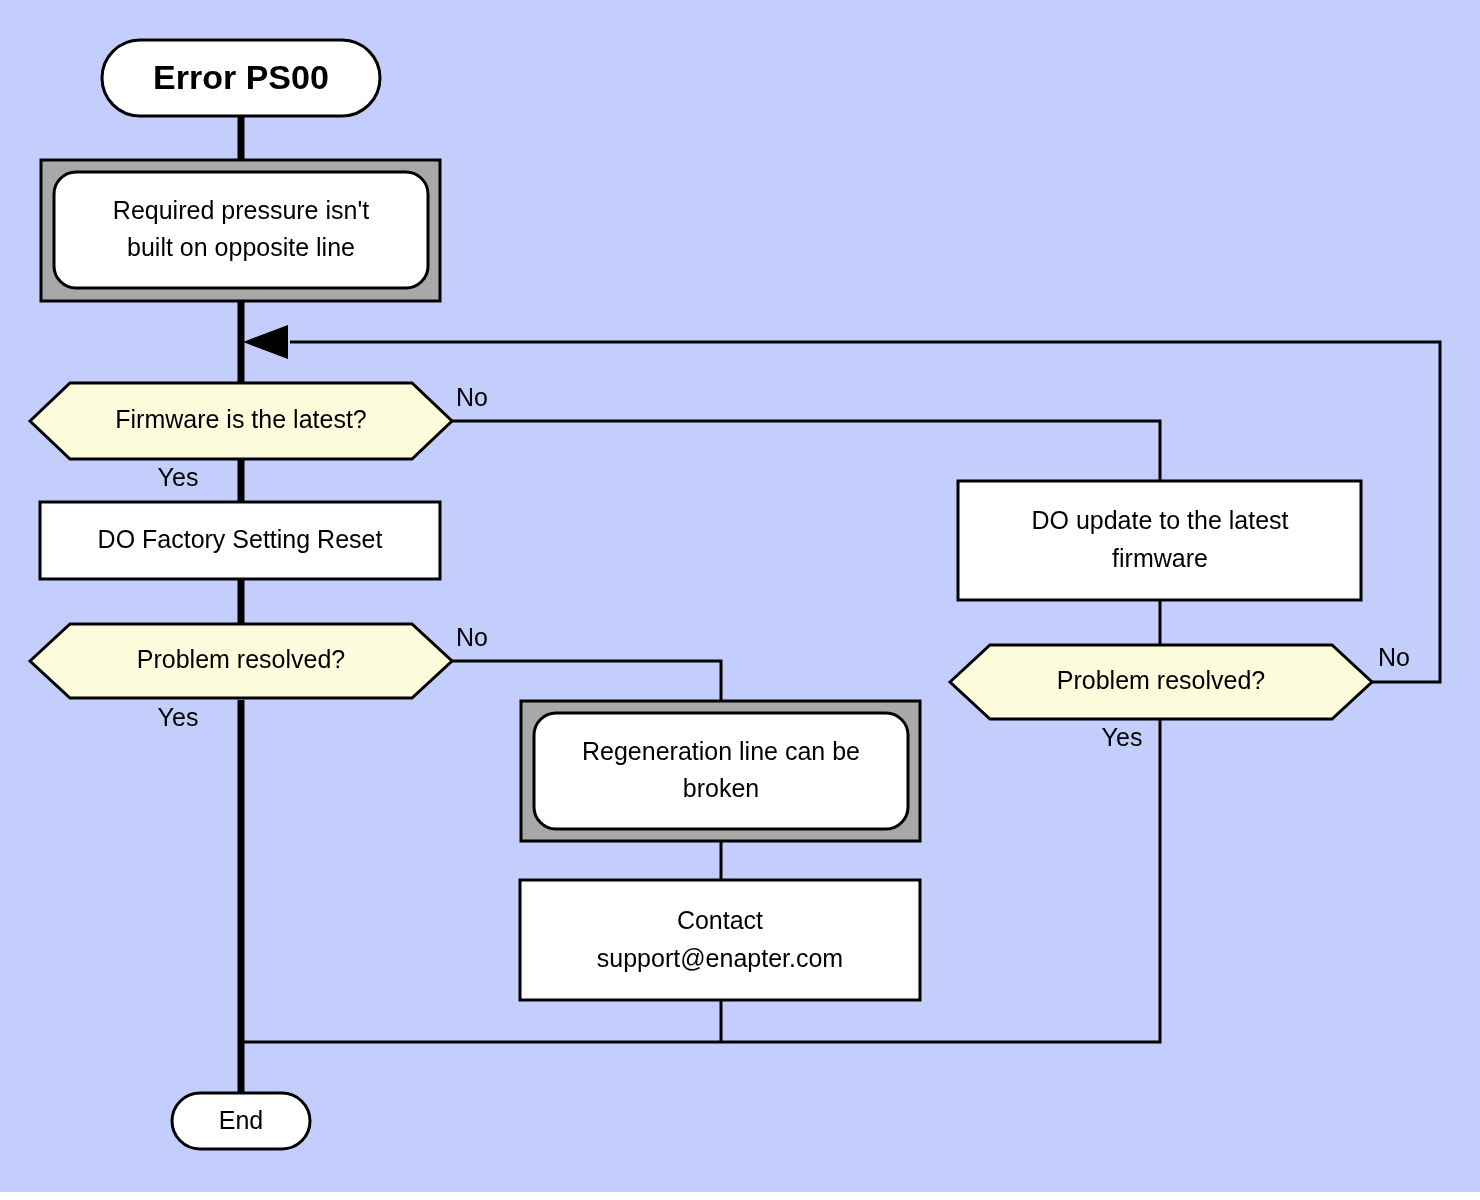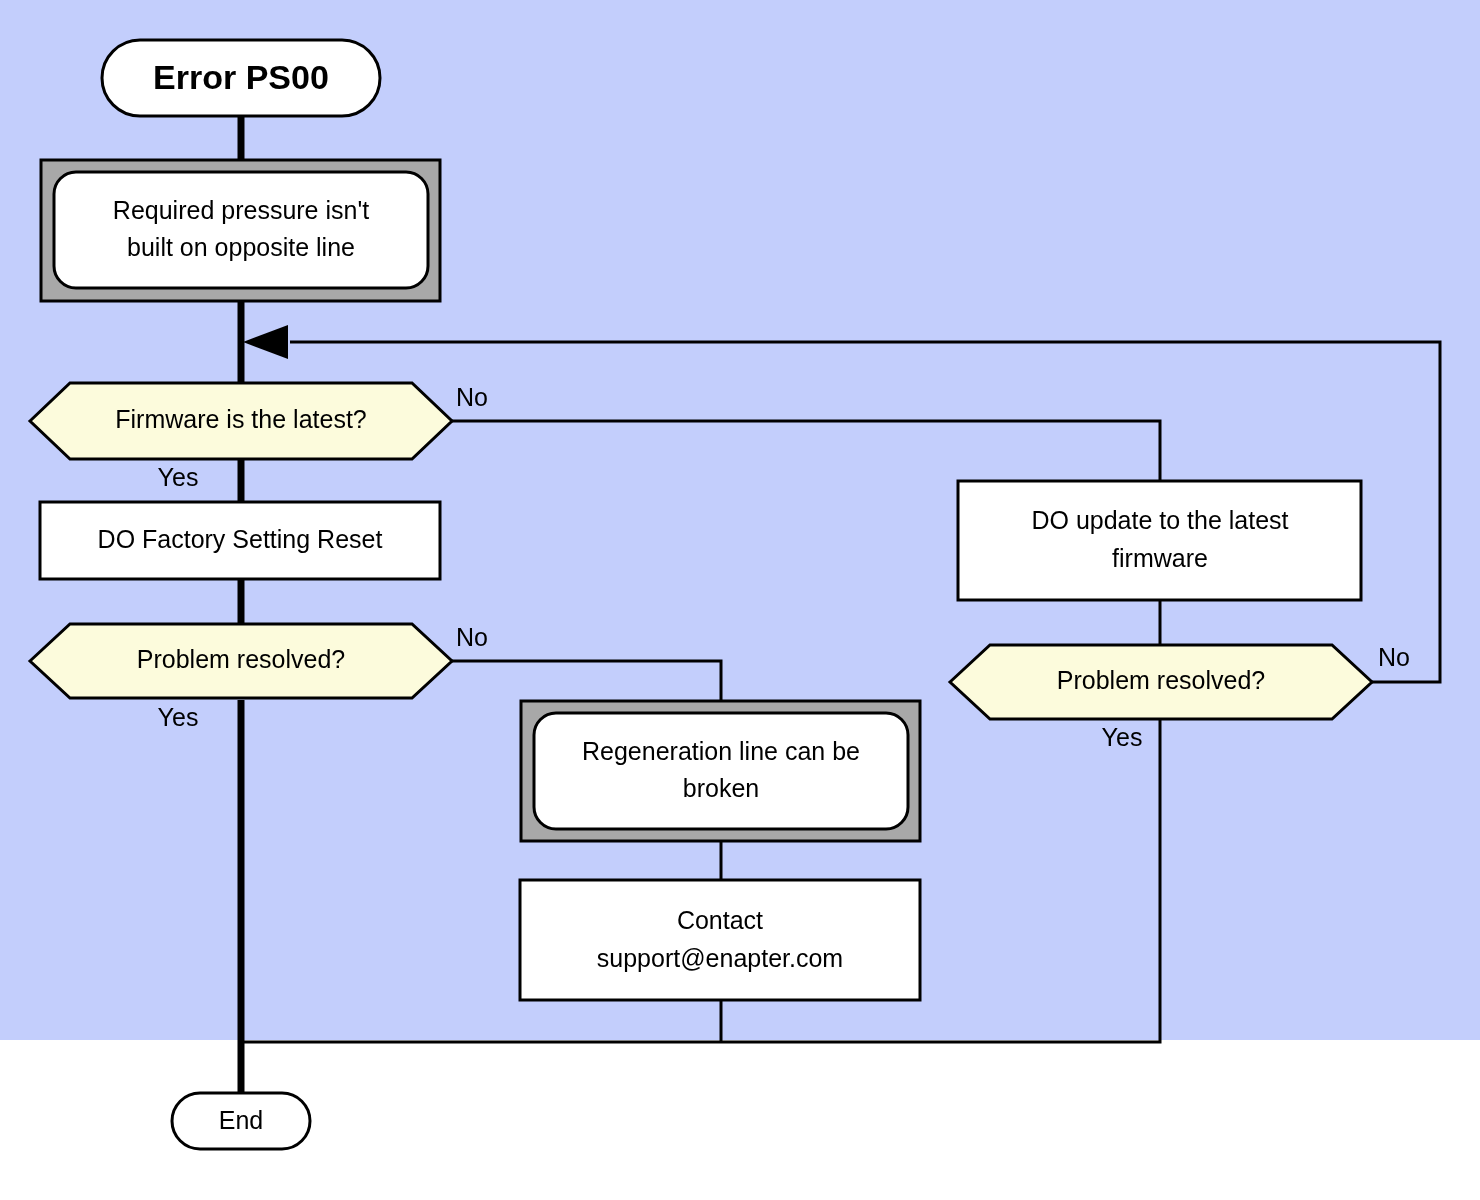--- a/index.html
+++ b/index.html
@@ -8,21 +8,21 @@
   }
   body {
     width: 1480px;
     height: 1200px;
     overflow: hidden;
     font-family: "Liberation Sans", sans-serif;
   }
   #canvas {
     position: relative;
     width: 1480px;
-    height: 1040px;
+    height: 1192px;
     background: #c3cefc;
   }
   svg#flow {
     position: absolute;
     top: 0;
     left: 0;
     width: 1480px;
     height: 1200px;
     display: block;
   }

